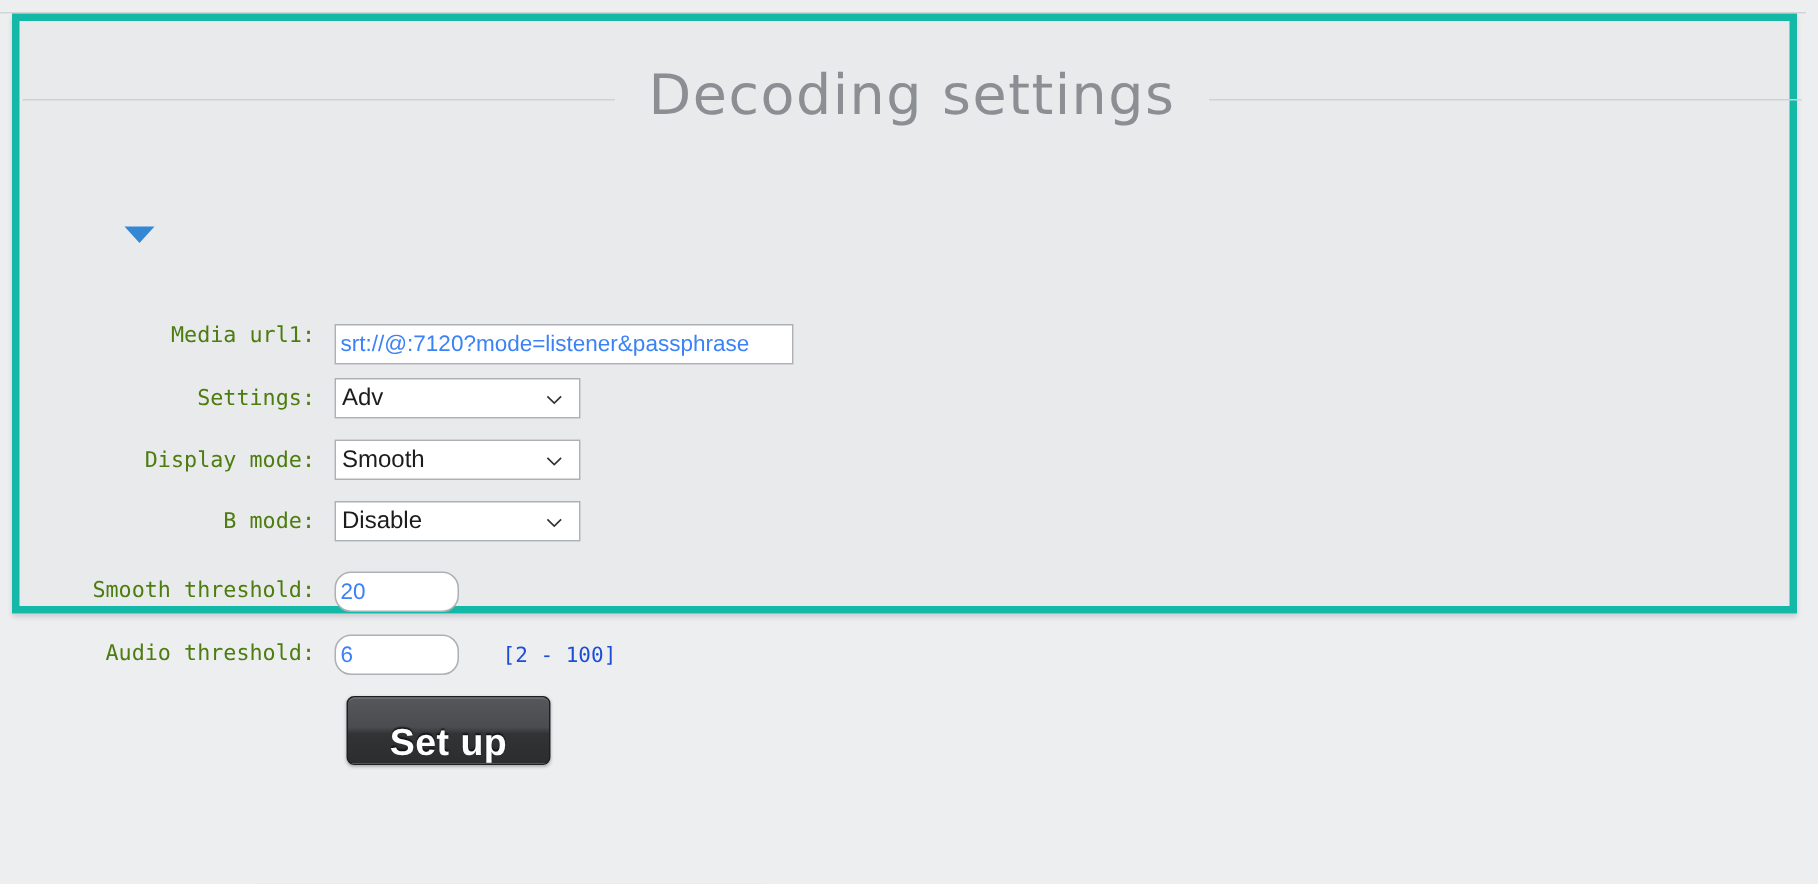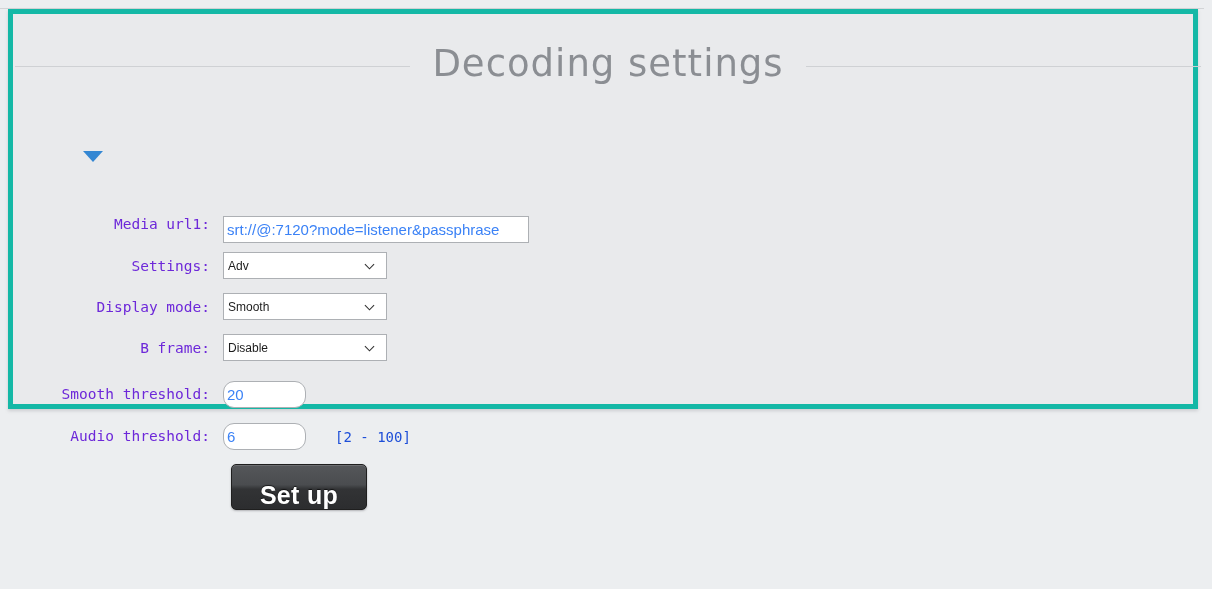--- a/index.html
+++ b/index.html
@@ -111,21 +111,21 @@
     left: 0;
     height: 30px;
   }
   .label {
     position: absolute;
     left: 0;
     width: 197px;
     text-align: right;
     font-family: "DejaVu Sans Mono", "Liberation Mono", monospace;
     font-size: 14.5px;
-    color: #6d28d9;
+    color: #4d7c0f;
     white-space: nowrap;
   }
   .field {
     position: absolute;
     left: 210px;
   }
   input.txt {
     box-sizing: border-box;
     height: 27px;
     padding: 2px 3px;
@@ -140,21 +140,21 @@
   input.url { width: 306px; }
   input.num { width: 83px; border-radius: 11px; }
   select.sel {
     box-sizing: border-box;
     width: 164px;
     height: 27px;
     padding: 2px 4px;
     border: 1px solid #adb0b4;
     background-color: #ffffff;
     font-family: "Liberation Sans", sans-serif;
-    font-size: 12px;
+    font-size: 16px;
     color: #1c1c1c;
     border-radius: 0;
     outline: none;
     -webkit-appearance: none;
     -moz-appearance: none;
     appearance: none;
   }
   .selwrap {
     position: relative;
     display: inline-block;
@@ -244,21 +244,21 @@
               <option>Smooth</option>
             </select>
             <svg class="chev" viewBox="0 0 12 12">
               <path d="M1 3.5 L6 8.5 L11 3.5" fill="none" stroke="#333" stroke-width="1.2"></path>
             </svg>
           </span>
         </div>
       </div>
 
       <div class="row" style="top:170px;">
-        <div class="label" style="top:6px;">B frame:</div>
+        <div class="label" style="top:6px;">B mode:</div>
         <div class="field">
           <span class="selwrap">
             <select class="sel">
               <option>Disable</option>
             </select>
             <svg class="chev" viewBox="0 0 12 12">
               <path d="M1 3.5 L6 8.5 L11 3.5" fill="none" stroke="#333" stroke-width="1.2"></path>
             </svg>
           </span>
         </div>

